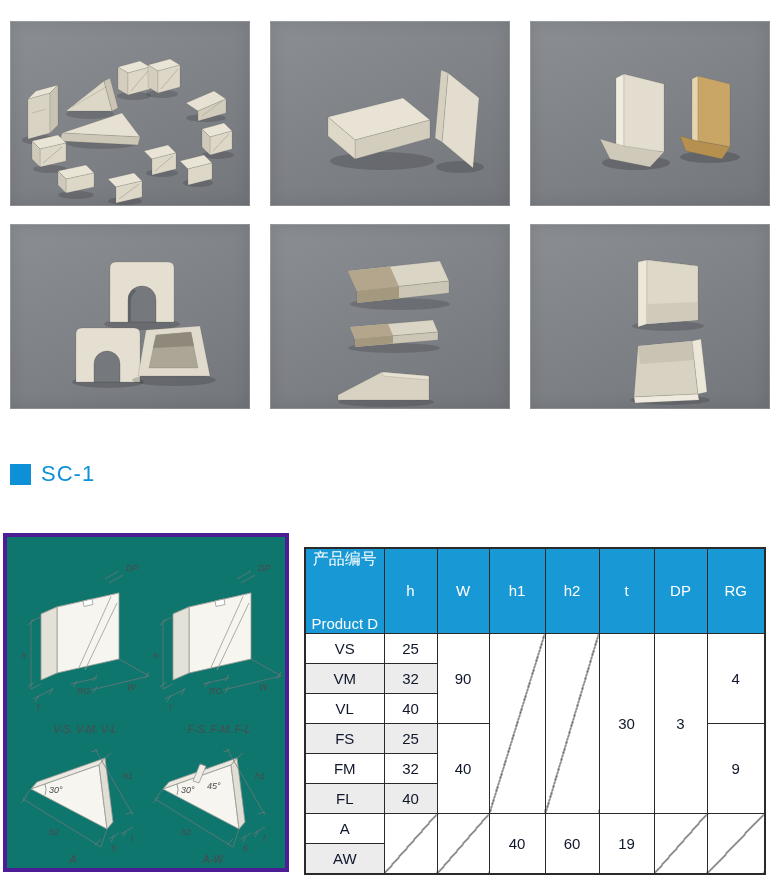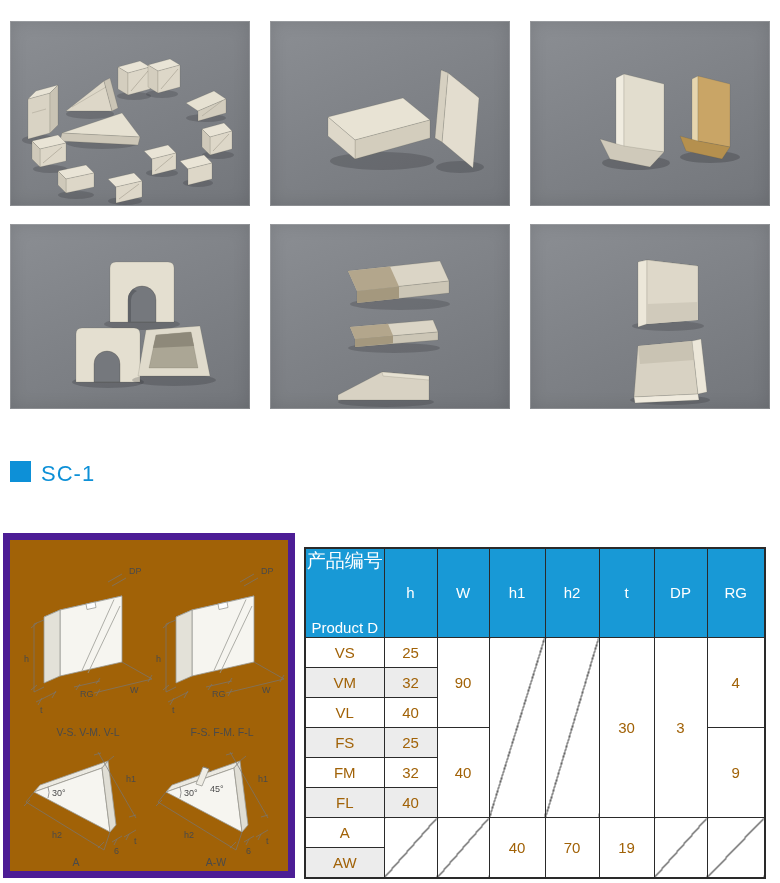--- a/index.html
+++ b/index.html
@@ -5,37 +5,37 @@
   html,body{margin:0;padding:0;background:#fff;}
   body{width:780px;height:883px;font-family:"Liberation Sans",sans-serif;-webkit-font-smoothing:antialiased;}
   .page{position:relative;width:780px;height:883px;overflow:hidden;background:#fff;}
 
   
   .photo-grid{position:absolute;left:10px;top:21px;display:grid;grid-template-columns:repeat(3,240px);grid-auto-rows:185px;column-gap:20px;row-gap:18px;}
   .photo{position:relative;background:linear-gradient(155deg,#8b8e93 0%,#808388 45%,#73767b 100%);box-shadow:inset 0 0 0 1px rgba(255,255,255,.18), inset 0 0 18px rgba(0,0,0,.12);overflow:hidden;}
   .photo svg{display:block;width:240px;height:185px;}
 
   
-  .section-header{position:absolute;left:10px;top:461px;display:flex;align-items:flex-start;gap:10px;}
+  .section-header{position:absolute;left:10px;top:461px;display:flex;align-items:center;gap:10px;}
   .section-bullet{width:21px;height:21px;background:#0d90d7;}
   .section-title{font-size:22px;letter-spacing:1px;color:#0d90d7;}
 
   
-  .diagram-panel{position:absolute;left:3px;top:533px;width:278px;height:331px;background:#a16207;border:7px solid #4c1d95;}
+  .diagram-panel{position:absolute;left:3px;top:533px;width:278px;height:331px;background:#0f766e;border:4px solid #4c1d95;font-style:italic;}
   .diagram-panel svg{display:block;width:278px;height:331px;}
 
   .table-wrap{position:absolute;left:304px;top:547px;}
   table.spec{border-collapse:collapse;table-layout:fixed;width:460px;}
-  table.spec th,table.spec td{border:1px solid #2a2a2a;text-align:center;vertical-align:middle;padding:0;color:#a16207;font-size:15px;overflow:hidden;}
+  table.spec th,table.spec td{border:1px solid #2a2a2a;text-align:center;vertical-align:middle;padding:0;color:#0f172a;font-size:15px;overflow:hidden;}
   table.spec{border:2px solid #2a2a2a;}
   table.spec thead th{background:#1899d6;color:#fff;font-weight:normal;height:61px;line-height:1.3;}
   table.spec tbody td{height:29px;background:#fff;}
   table.spec td.shade{background:#ececec;}
   table.spec td.diag{background-image:linear-gradient(to top left,transparent calc(50% - .7px),#666 calc(50% - .7px),#666 calc(50% + .7px),transparent calc(50% + .7px));}
-  .th-product .zh{display:block;font-size:19px;}
+  .th-product .zh{display:block;font-size:16px;}
   .th-product .en{display:block;font-size:15px;margin-top:44px;}
 
   
   .blk{stroke:#9a9a94;stroke-width:.8;stroke-linejoin:round;}
   .dim{stroke:#777;stroke-width:.7;fill:none;}
   .lbl{fill:#4a4a4a;font-size:9px;}
   .cap{fill:#4a4a4a;font-size:10.5px;}
   .ph{stroke:rgba(70,66,54,.25);stroke-width:.6;stroke-linejoin:round;}
 </style>
 </head>
@@ -338,21 +338,21 @@
         </tr>
         <tr>
           <td class="shade">FL</td>
           <td class="shade">40</td>
         </tr>
         <tr>
           <td>A</td>
           <td rowspan="2" class="diag"></td>
           <td rowspan="2" class="diag"></td>
           <td rowspan="2">40</td>
-          <td rowspan="2">70</td>
+          <td rowspan="2">60</td>
           <td rowspan="2">19</td>
           <td rowspan="2" class="diag"></td>
           <td rowspan="2" class="diag"></td>
         </tr>
         <tr>
           <td class="shade">AW</td>
         </tr>
       </tbody>
     </table>
   </div>

